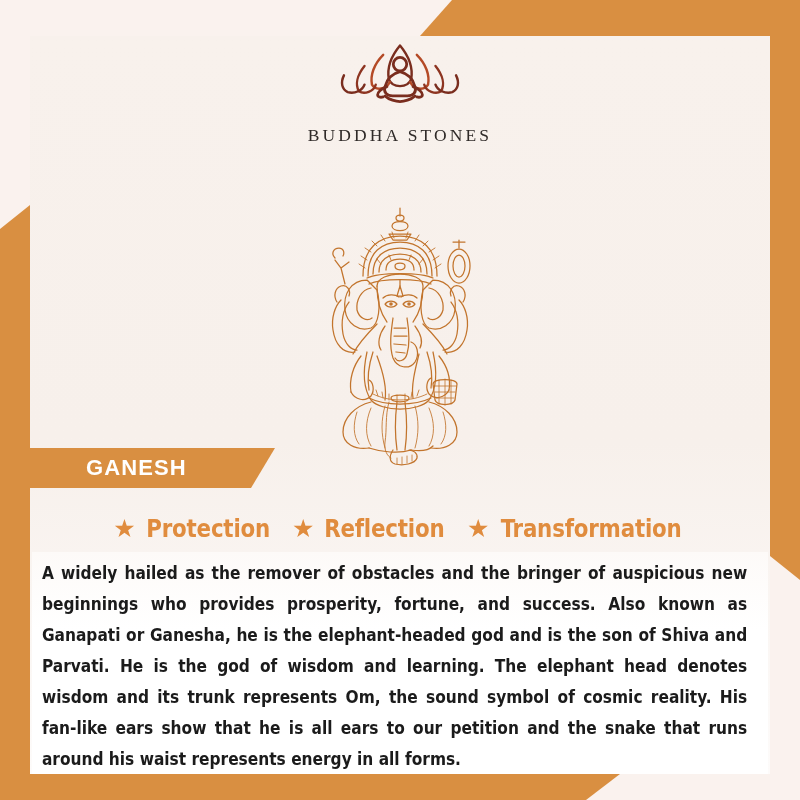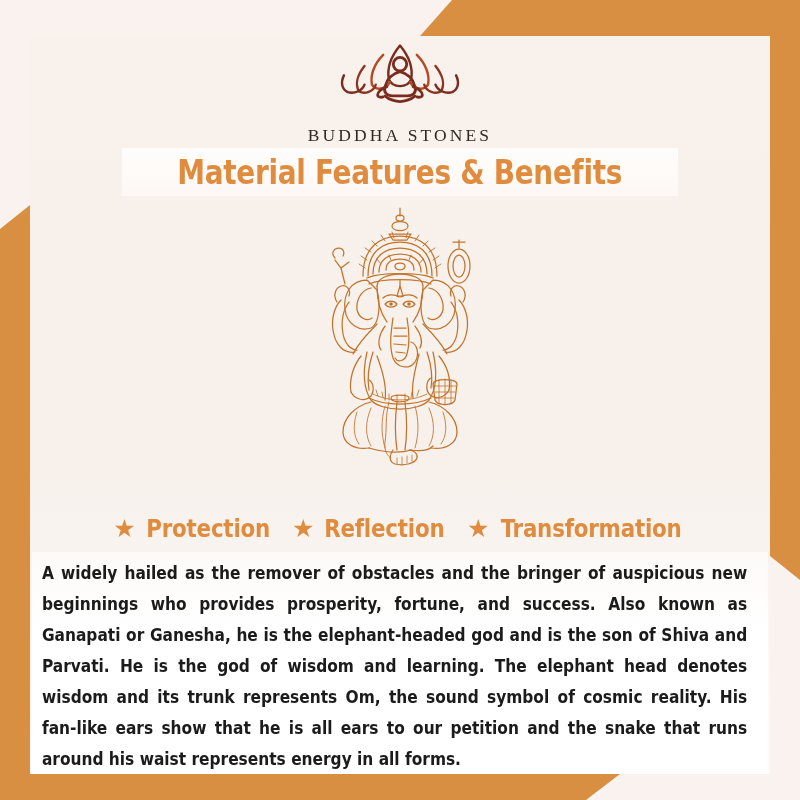--- a/index.html
+++ b/index.html
@@ -148,23 +148,20 @@
           <circle cx="90" cy="28" r="7.2"></circle>
           <path d="M90 36 C82 38 76 44 74 52 C72 58 76 62 82 62 L98 62 C104 62 108 58 106 52 C104 44 98 38 90 36 Z"></path>
           <path d="M76 52 C70 54 66 58 66 61 C66 63 69 64 72 63"></path>
           <path d="M104 52 C110 54 114 58 114 61 C114 63 111 64 108 63"></path>
           <path d="M74 62 C78 66 86 68 90 68 C94 68 102 66 106 62"></path>
         </g>
       </svg>
       <div class="logo-text">BUDDHA STONES</div>
     </div>
 
-    <div class="title-wrap">
-      <div class="title">Material Features &amp; Benefits</div>
-    </div>
 
     <div class="art-zone">
       <svg class="ganesha" viewBox="0 0 215 268">
         <g fill="none" stroke="#c2742c" stroke-width="1.25" stroke-linecap="round" stroke-linejoin="round">
 
           <path d="M107 6 L107 14"></path>
           <path d="M103 16 C103 12 111 12 111 16 C111 20 103 20 103 16 Z"></path>
           <path d="M99 24 C99 18 115 18 115 24 C115 30 99 30 99 24 Z"></path>
           <path d="M96 32 L118 32 L114 38 L100 38 Z"></path>
 
@@ -285,20 +282,23 @@
           <path d="M100 248 C96 254 96 260 102 262 C110 264 122 262 124 256 C125 251 120 248 116 248"></path>
           <g stroke-width="0.8">
             <path d="M104 256 L104 262 M109 255 L109 262 M114 254 L114 261 M119 253 L119 259"></path>
           </g>
 
           <path d="M96 200 C92 214 94 228 92 240 C91 248 94 254 98 256" stroke-width="0.9"></path>
         </g>
       </svg>
     </div>
 
+    <div class="ribbon">
+      <span class="ribbon-label">GANESH</span>
+    </div>
 
     <div class="features">
       <div class="feature">
         <span class="star">★</span>
         <span class="feature-label">Protection</span>
       </div>
       <div class="feature">
         <span class="star">★</span>
         <span class="feature-label">Reflection</span>
       </div>

